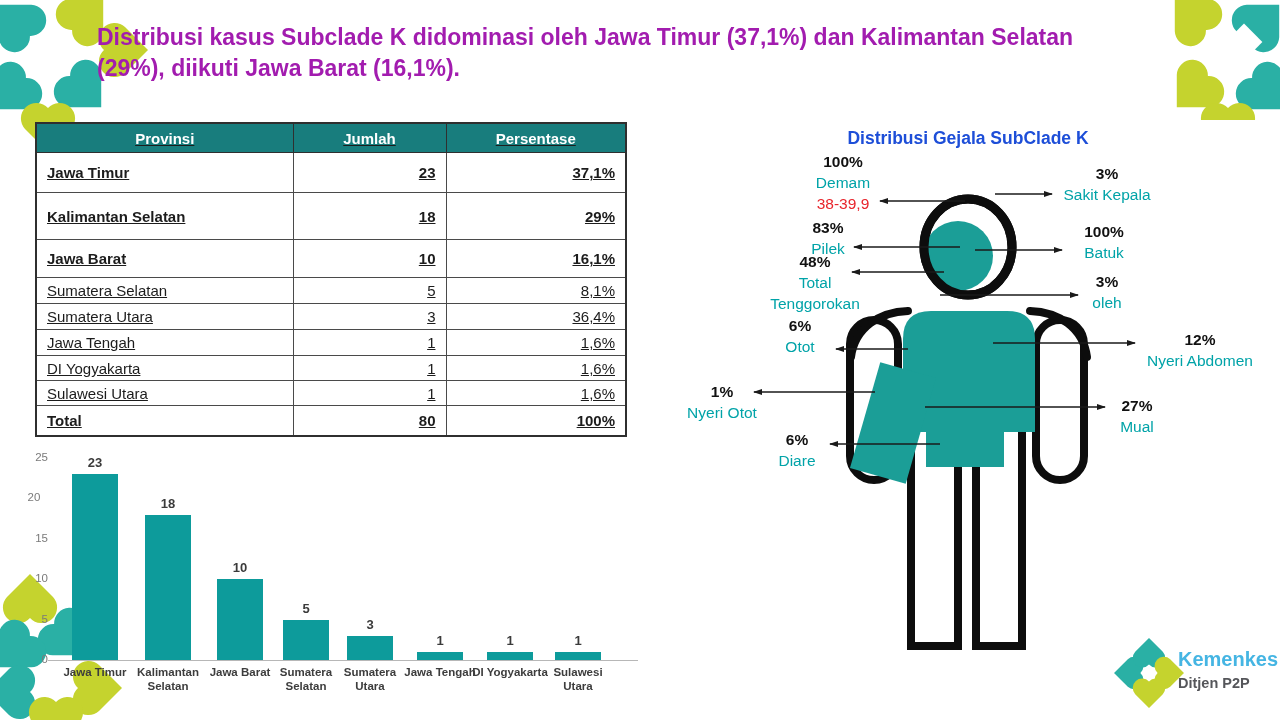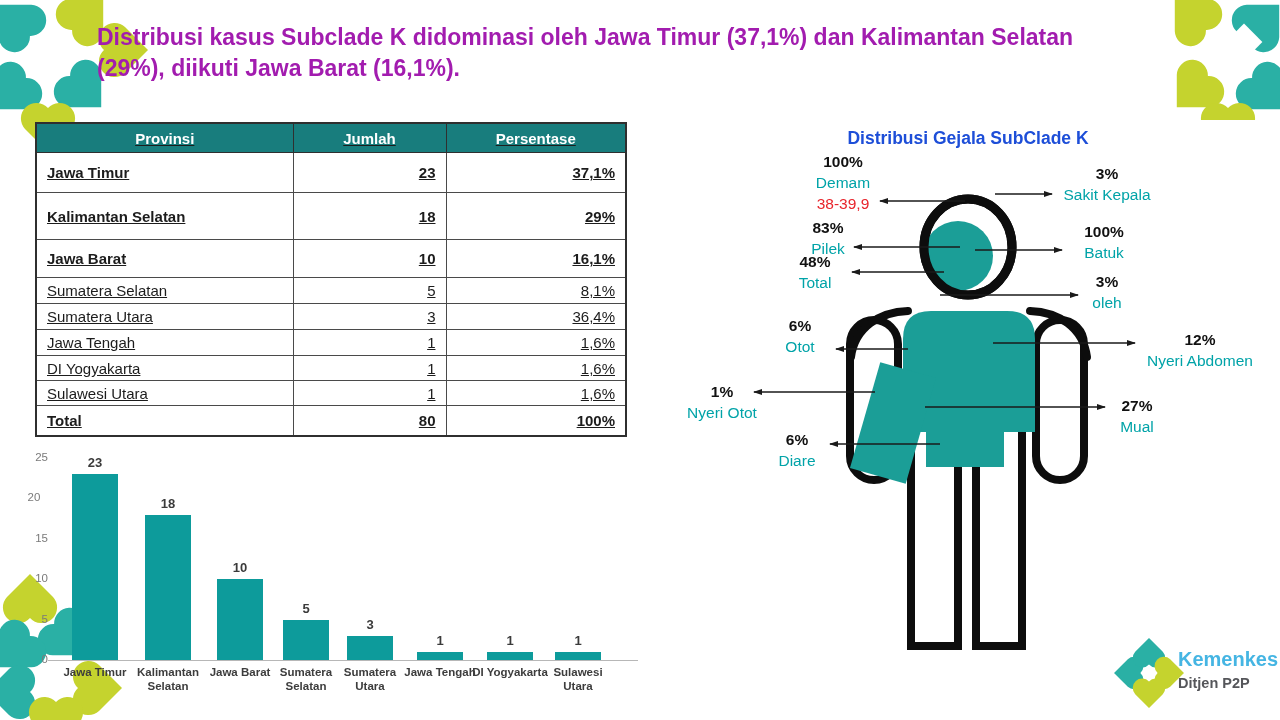--- a/index.html
+++ b/index.html
@@ -227,20 +227,21 @@
         <div class="sname">Demam</div>
         <div class="snote">38-39,9</div>
       </div>
       <div class="stack abs" style="left: 738px; top: 218px;">
         <div class="pct">83%</div>
         <div class="sname">Pilek</div>
       </div>
       <div class="stack abs" style="left: 725px; top: 252px;">
         <div class="pct">48%</div>
         <div class="sname">Total</div>
+        <div class="sname">Tenggorokan</div>
       </div>
       <div class="stack abs" style="left: 710px; top: 316px;">
         <div class="pct">6%</div>
         <div class="sname">Otot</div>
       </div>
       <div class="stack abs" style="left: 632px; top: 382px;">
         <div class="pct">1%</div>
         <div class="sname">Nyeri Otot</div>
       </div>
       <div class="stack abs" style="left: 707px; top: 430px;">

